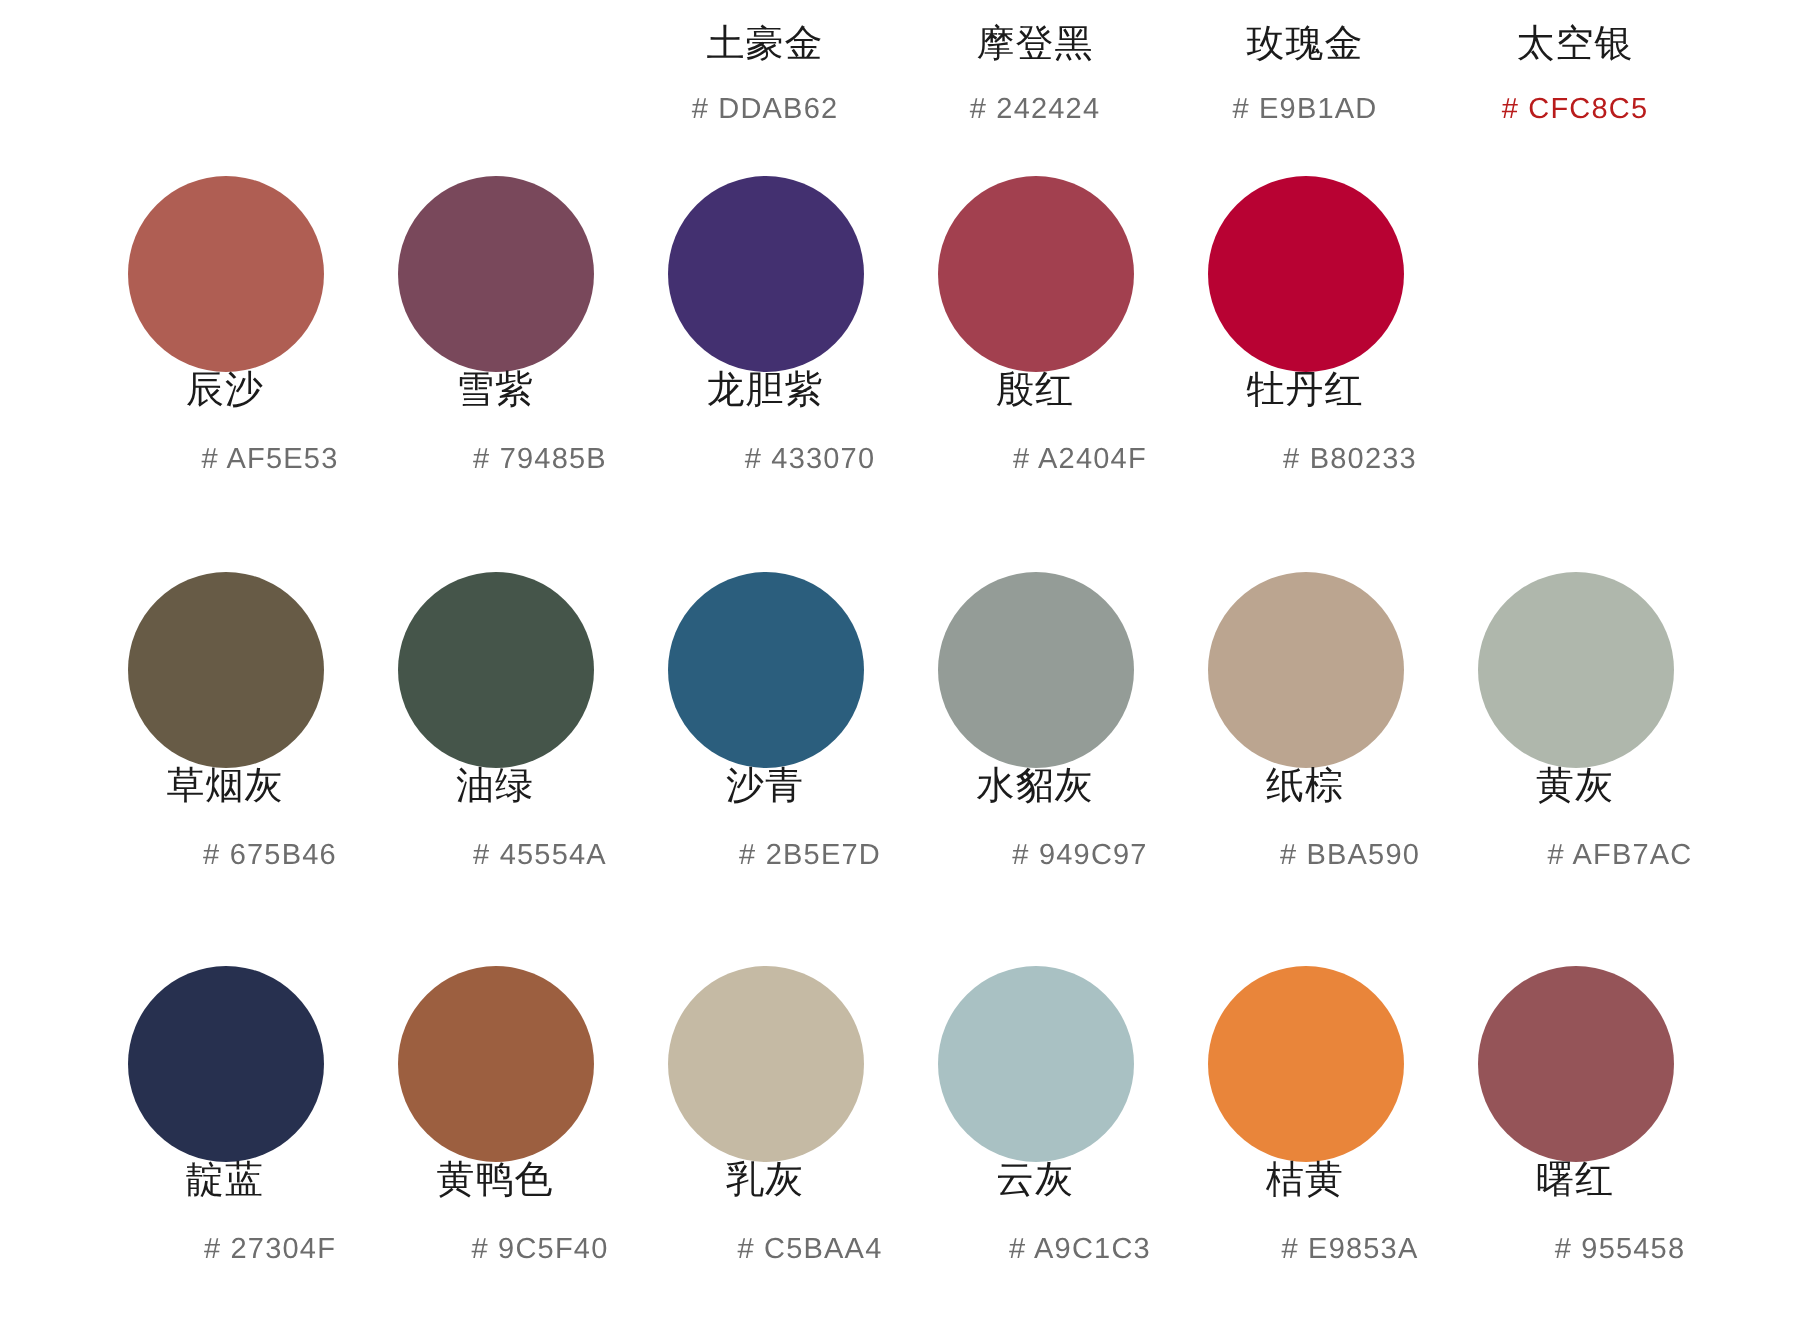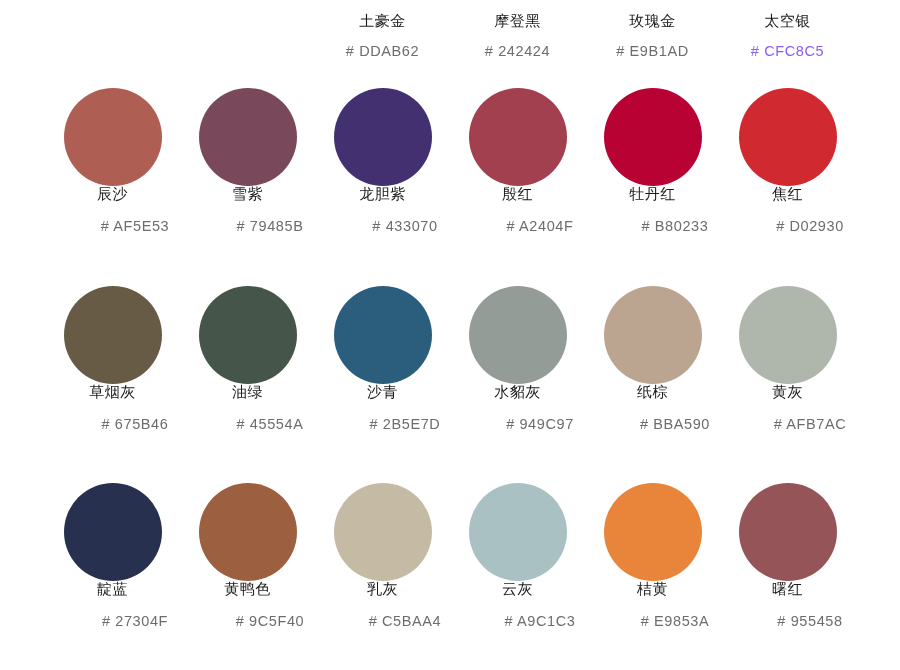--- a/index.html
+++ b/index.html
@@ -44,21 +44,21 @@
   
   .swatch-circle {
     width: 98px;
     height: 98px;
     border-radius: 50%;
     display: block;
   }
 
   
   .swatch-name {
-    font-size: 15px;
+    font-size: 19px;
     line-height: 1;
     color: #1b1b1b;
     letter-spacing: 0.5px;
     text-align: center;
     white-space: nowrap;
   }
 
   .swatch-hex {
     font-size: 14.5px;
     line-height: 1;
@@ -124,21 +124,21 @@
       <div class="swatch-hex" style="color: rgb(109, 109, 109);"># 242424</div>
     </div>
 
     <div class="swatch-cell">
       <div class="swatch-name" style="color: rgb(27, 27, 27);">玫瑰金</div>
       <div class="swatch-hex" style="color: rgb(109, 109, 109);"># E9B1AD</div>
     </div>
 
     <div class="swatch-cell">
       <div class="swatch-name" style="color: rgb(27, 27, 27);">太空银</div>
-      <div class="swatch-hex" style="color: #8b5cf6;"># CFC8C5</div>
+      <div class="swatch-hex" style="color: #b91c1c;"># CFC8C5</div>
     </div>
 
   </div>
 
   <div class="swatch-row circle-row circle-row-1">
     <div class="swatch-cell">
       <div class="swatch-circle" style="background-color: rgb(175, 94, 83);"></div>
       <div class="swatch-name" style="color: rgb(27, 27, 27);">辰沙</div>
       <div class="swatch-hex" style="color: rgb(109, 109, 109);"># AF5E53</div>
     </div>
@@ -155,25 +155,20 @@
     <div class="swatch-cell">
       <div class="swatch-circle" style="background-color: rgb(162, 64, 79);"></div>
       <div class="swatch-name" style="color: rgb(27, 27, 27);">殷红</div>
       <div class="swatch-hex" style="color: rgb(109, 109, 109);"># A2404F</div>
     </div>
     <div class="swatch-cell">
       <div class="swatch-circle" style="background-color: rgb(184, 2, 51);"></div>
       <div class="swatch-name" style="color: rgb(27, 27, 27);">牡丹红</div>
       <div class="swatch-hex" style="color: rgb(109, 109, 109);"># B80233</div>
     </div>
-    <div class="swatch-cell">
-      <div class="swatch-circle" style="background-color: rgb(208, 41, 48);"></div>
-      <div class="swatch-name" style="color: rgb(27, 27, 27);">焦红</div>
-      <div class="swatch-hex" style="color: rgb(109, 109, 109);"># D02930</div>
-    </div>
   </div>
 
   <div class="swatch-row circle-row circle-row-2">
     <div class="swatch-cell">
       <div class="swatch-circle" style="background-color: rgb(103, 91, 70);"></div>
       <div class="swatch-name" style="color: rgb(27, 27, 27);">草烟灰</div>
       <div class="swatch-hex" style="color: rgb(109, 109, 109);"># 675B46</div>
     </div>
     <div class="swatch-cell">
       <div class="swatch-circle" style="background-color: rgb(69, 85, 74);"></div>

